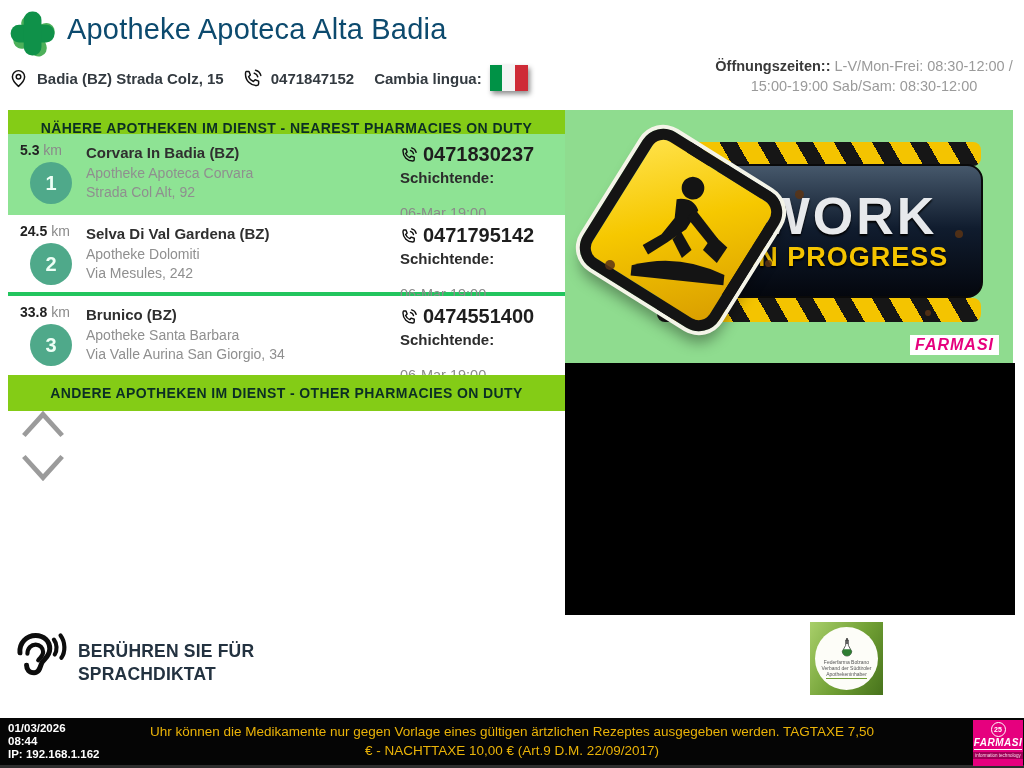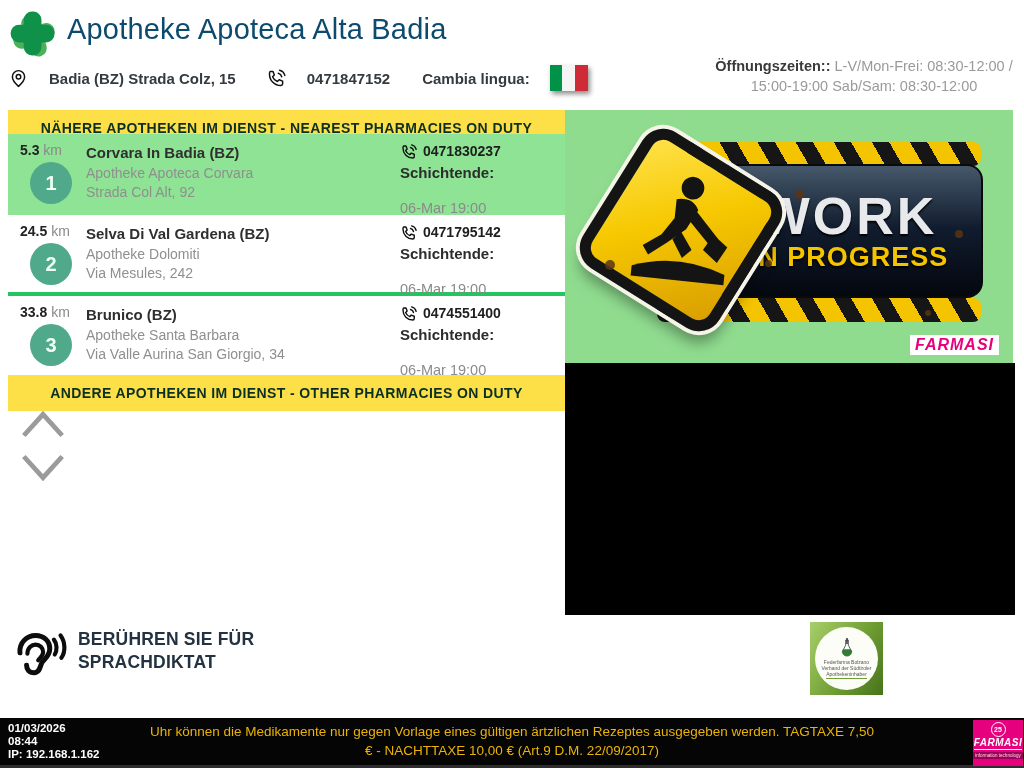--- a/index.html
+++ b/index.html
@@ -3,49 +3,49 @@
 <meta charset="utf-8">
 <style>
   * { margin:0; padding:0; box-sizing:border-box; }
   html,body { width:1024px; height:768px; background:#fff; overflow:hidden;
               font-family:"Liberation Sans", sans-serif; }
   .abs { position:absolute; }
 
   
   #logo { left:6px; top:6px; width:56px; height:56px; }
   #page-title { left:67px; top:13px; font-size:29px; font-weight:500; color:#0c4a6e; letter-spacing:.2px; }
-  #info-row { left:8px; top:64px; height:28px; display:flex; align-items:center; gap:20px; }
+  #info-row { left:8px; top:64px; height:28px; display:flex; align-items:center; gap:8px; }
   .info-text { font-size:15px; font-weight:700; color:#333a40; }
   .icon18 { width:21px; height:21px; }
   #flag { width:38px; height:26px; display:flex; box-shadow:2px 3px 5px rgba(0,0,0,.45); cursor:pointer; }
   #flag div { flex:1; }
   #hours { right:10px; top:56px; width:300px; text-align:center; font-size:14.5px; line-height:20px; color:#9a9a9a; }
   #hours b { color:#3a3a3a; }
 
   
-  .teal-bar { left:8px; width:557px; height:36px; background:#fde047;
+  .teal-bar { left:8px; width:557px; height:36px; background:#84cc16;
               display:flex; align-items:center; justify-content:center;
               font-size:14px; font-weight:700; color:#0b2f24; letter-spacing:.4px; }
   #bar-nearest { top:110px; }
   #bar-other   { top:375px; }
 
   .ph-row { left:8px; width:557px; height:81px; position:absolute; background:#fff; cursor:pointer; }
   #row-0 { top:134px; background:#8ee394; }
   #row-1 { top:215px; border-bottom:4px solid #22c55e; }
   #row-2 { top:296px; }
   .dist { position:absolute; left:12px; top:7px; font-size:15px; font-weight:700; color:#222; }
   .dist span { font-weight:400; font-size:14px; color:#8a8a8a; }
   .rank { position:absolute; left:22px; top:28px; width:42px; height:42px; border-radius:50%;
           background:#4fa98a; color:#eefff6; font-size:20px; font-weight:600;
           display:flex; align-items:center; justify-content:center; }
   .ph-main { position:absolute; left:78px; top:10px; }
   .ph-city { font-size:15px; font-weight:700; color:#2f2f2f; margin-bottom:3px; }
   .ph-line { font-size:14px; color:#8f8f8f; line-height:19px; }
   .ph-right { position:absolute; left:392px; top:9px; }
-  .ph-tel { display:flex; align-items:flex-start; gap:5px; font-size:14px; font-weight:700; color:#1e1e1e; }
+  .ph-tel { display:flex; align-items:center; gap:5px; font-size:20px; font-weight:700; color:#1e1e1e; }
   .ph-shift { font-size:15px; font-weight:700; color:#2c2c2c; margin-top:3px; }
   .ph-date { font-size:14.5px; color:#8a8a8a; margin-top:19px; }
 
   .chev { left:20px; width:46px; height:32px; cursor:pointer; }
   #chev-up { top:408px; }
   #chev-down { top:452px; }
 
   
   #promo { left:565px; top:110px; width:448px; height:253px; background:#8fdc8f; overflow:hidden; }
   .stripe { position:absolute; left:92px; width:324px; height:24px; border-radius:8px;
@@ -63,21 +63,21 @@
           background:linear-gradient(135deg,#ffe24a,#f6c800 45%,#d99e00);
           border:11px solid #141414; border-radius:24px; box-shadow:0 0 0 4px #f4f4e8, 6px 10px 14px rgba(0,0,0,.35); }
   #sign svg { position:absolute; left:6px; top:6px; width:126px; height:126px; transform:rotate(-26deg); }
   .splat { position:absolute; border-radius:50%; background:#5a3414; opacity:.85; }
   #wm-chip { position:absolute; right:14px; bottom:8px; background:#fff; padding:1px 5px; }
   #wm-chip span { font-size:16px; font-weight:700; font-style:italic; color:#e6007e; letter-spacing:1px; }
 
   #video-box { left:565px; top:363px; width:450px; height:252px; background:#000; }
 
   
-  #speech { left:10px; top:628px; display:flex; align-items:flex-start; gap:10px; cursor:pointer; }
+  #speech { left:10px; top:628px; display:flex; align-items:flex-end; gap:10px; cursor:pointer; }
   #ear { width:58px; height:58px; }
   #speech-label { font-size:17.5px; font-weight:700; color:#233240; line-height:23px; letter-spacing:.2px; }
 
   #fed-logo { left:810px; top:622px; width:73px; height:73px;
               background:linear-gradient(120deg,#a8cf6a 0%,#6f9e33 55%,#47731c 100%);
               display:flex; align-items:center; justify-content:center; }
   #fed-circle { width:63px; height:63px; border-radius:50%; background:#fdfdf8;
                 display:flex; flex-direction:column; align-items:center; justify-content:center; }
   #fed-circle svg { width:16px; height:20px; margin-bottom:1px; }
   .fed-line { font-size:5px; color:#555; line-height:6px; white-space:nowrap; }

